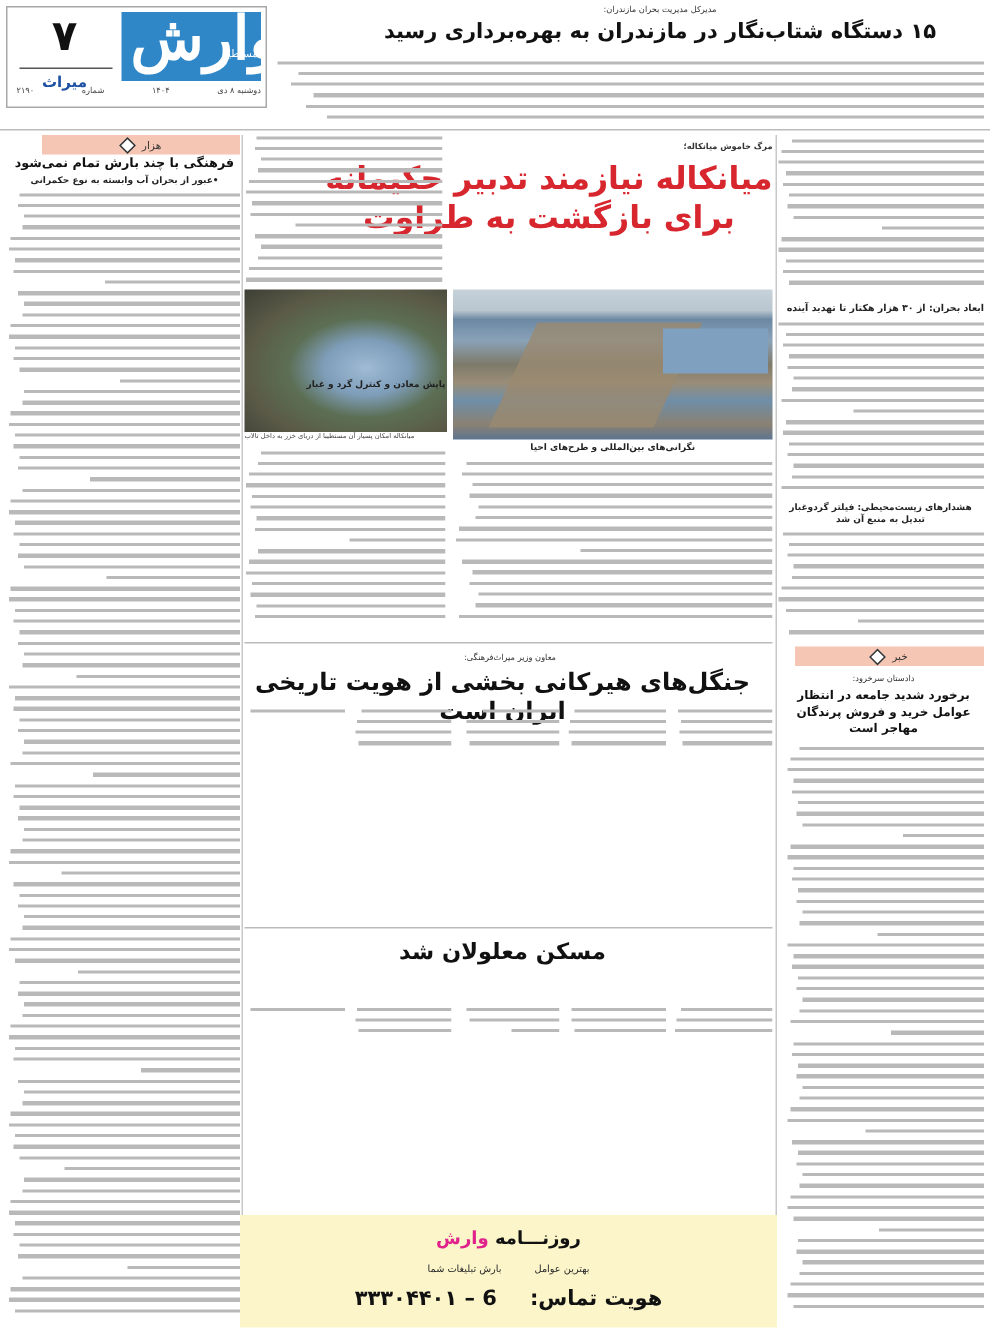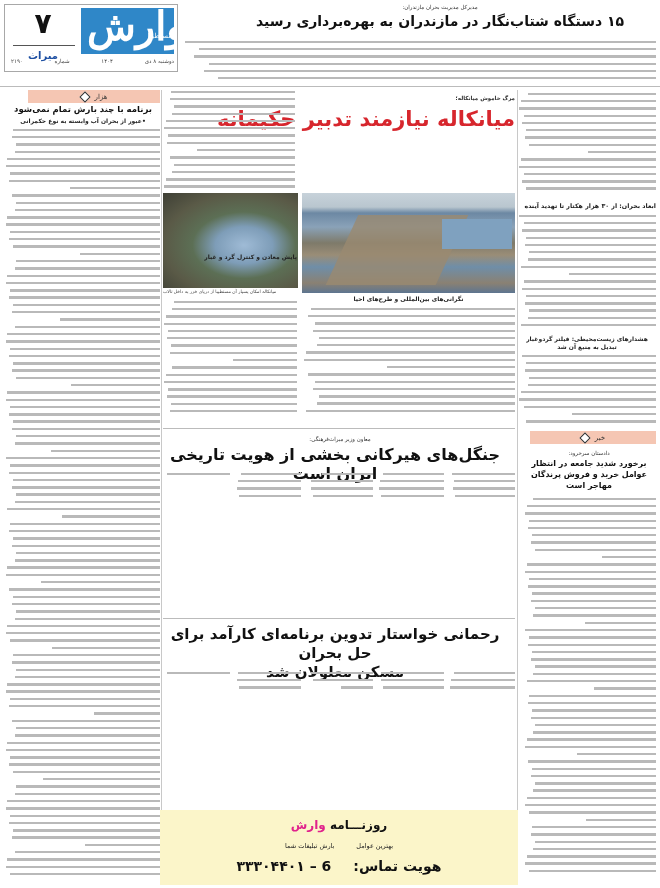--- a/index.html
+++ b/index.html
@@ -97,21 +97,21 @@
     <span class="ln"><i style="width: 95%;"></i></span>
     <span class="ln"><i style="width: 92%;"></i></span>
   </div>
 
 <div class="abs" style="left:0;top:86px;width:660px;height:1px;background:#bbb;"></div>
 
 <div id="report-tag" class="abs section-tag">
   <span>هزار</span>
   <span class="diamond"></span>
 </div>
-<div id="report-title" class="abs hl">برنامه با چند بارش تمام نمی‌شود</div>
+<div id="report-title" class="abs hl">فرهنگی با چند بارش تمام نمی‌شود</div>
 <div id="report-sub" class="abs">•عبور از بحران آب وابسته به نوع حکمرانی</div>
 <div id="report-body" class="abs filler">
     <span class="ln"><i style="width: 94%;"></i></span>
     <span class="ln"><i style="width: 95%;"></i></span>
     <span class="ln"><i style="width: 92%;"></i></span>
     <span class="ln"><i style="width: 93%;"></i></span>
     <span class="ln"><i style="width: 98%;"></i></span>
     <span class="ln"><i style="width: 99%;"></i></span>
     <span class="ln"><i style="width: 96%;"></i></span>
     <span class="ln"><i style="width: 97%;"></i></span>
@@ -210,20 +210,21 @@
     <span class="ln"><i style="width: 98%;"></i></span>
     <span class="ln"><i style="width: 99%;"></i></span>
     <span class="ln"><i style="width: 96%;"></i></span>
   </div>
 
 <div class="abs vline" style="left:161px;top:90px;height:792px;"></div>
 
 <div id="mid-kicker" class="abs kicker" style="text-align:right;font-weight:bold;">مرگ خاموش میانکاله؛</div>
 <div id="mid-headline" class="abs hl">
   <div>میانکاله نیازمند تدبیر حکیمانه</div>
+  <div>برای بازگشت به طراوت</div>
 </div>
 <div id="mid-body-a" class="abs filler">
     <span class="ln"><i style="width: 94%;"></i></span>
     <span class="ln"><i style="width: 95%;"></i></span>
     <span class="ln"><i style="width: 92%;"></i></span>
     <span class="ln"><i style="width: 93%;"></i></span>
     <span class="ln"><i style="width: 98%;"></i></span>
     <span class="ln"><i style="width: 99%;"></i></span>
     <span class="ln"><i style="width: 96%;"></i></span>
     <span class="ln"><i style="width: 97%;"></i></span>
@@ -408,21 +409,20 @@
     <span class="ln"><i style="width: 92%;"></i></span>
     <span class="ln"><i style="width: 93%;"></i></span>
     <span class="ln"><i style="width: 98%;"></i></span>
     <span class="ln"><i style="width: 99%;"></i></span>
     <span class="ln"><i style="width: 96%;"></i></span>
     <span class="ln"><i style="width: 97%;"></i></span>
   </div>
 
 <div class="abs" style="left:163px;top:618px;width:352px;height:1px;background:#bbb;"></div>
 <div id="housing-headline" class="abs hl">
-  <div>رحمانی خواستار تدوین برنامه‌ای کارآمد برای حل بحران</div>
   <div>مسکن معلولان شد</div>
 </div>
 <div id="housing-body" class="abs filler" style="column-count:5;column-gap:6px;">
     <span class="ln"><i style="width: 93%;"></i></span>
     <span class="ln"><i style="width: 98%;"></i></span>
     <span class="ln"><i style="width: 99%;"></i></span>
     <span class="ln"><i style="width: 96%;"></i></span>
     <span class="ln"><i style="width: 97%;"></i></span>
     <span class="ln"><i style="width: 94%;"></i></span>
     <span class="ln"><i style="width: 95%;"></i></span>

